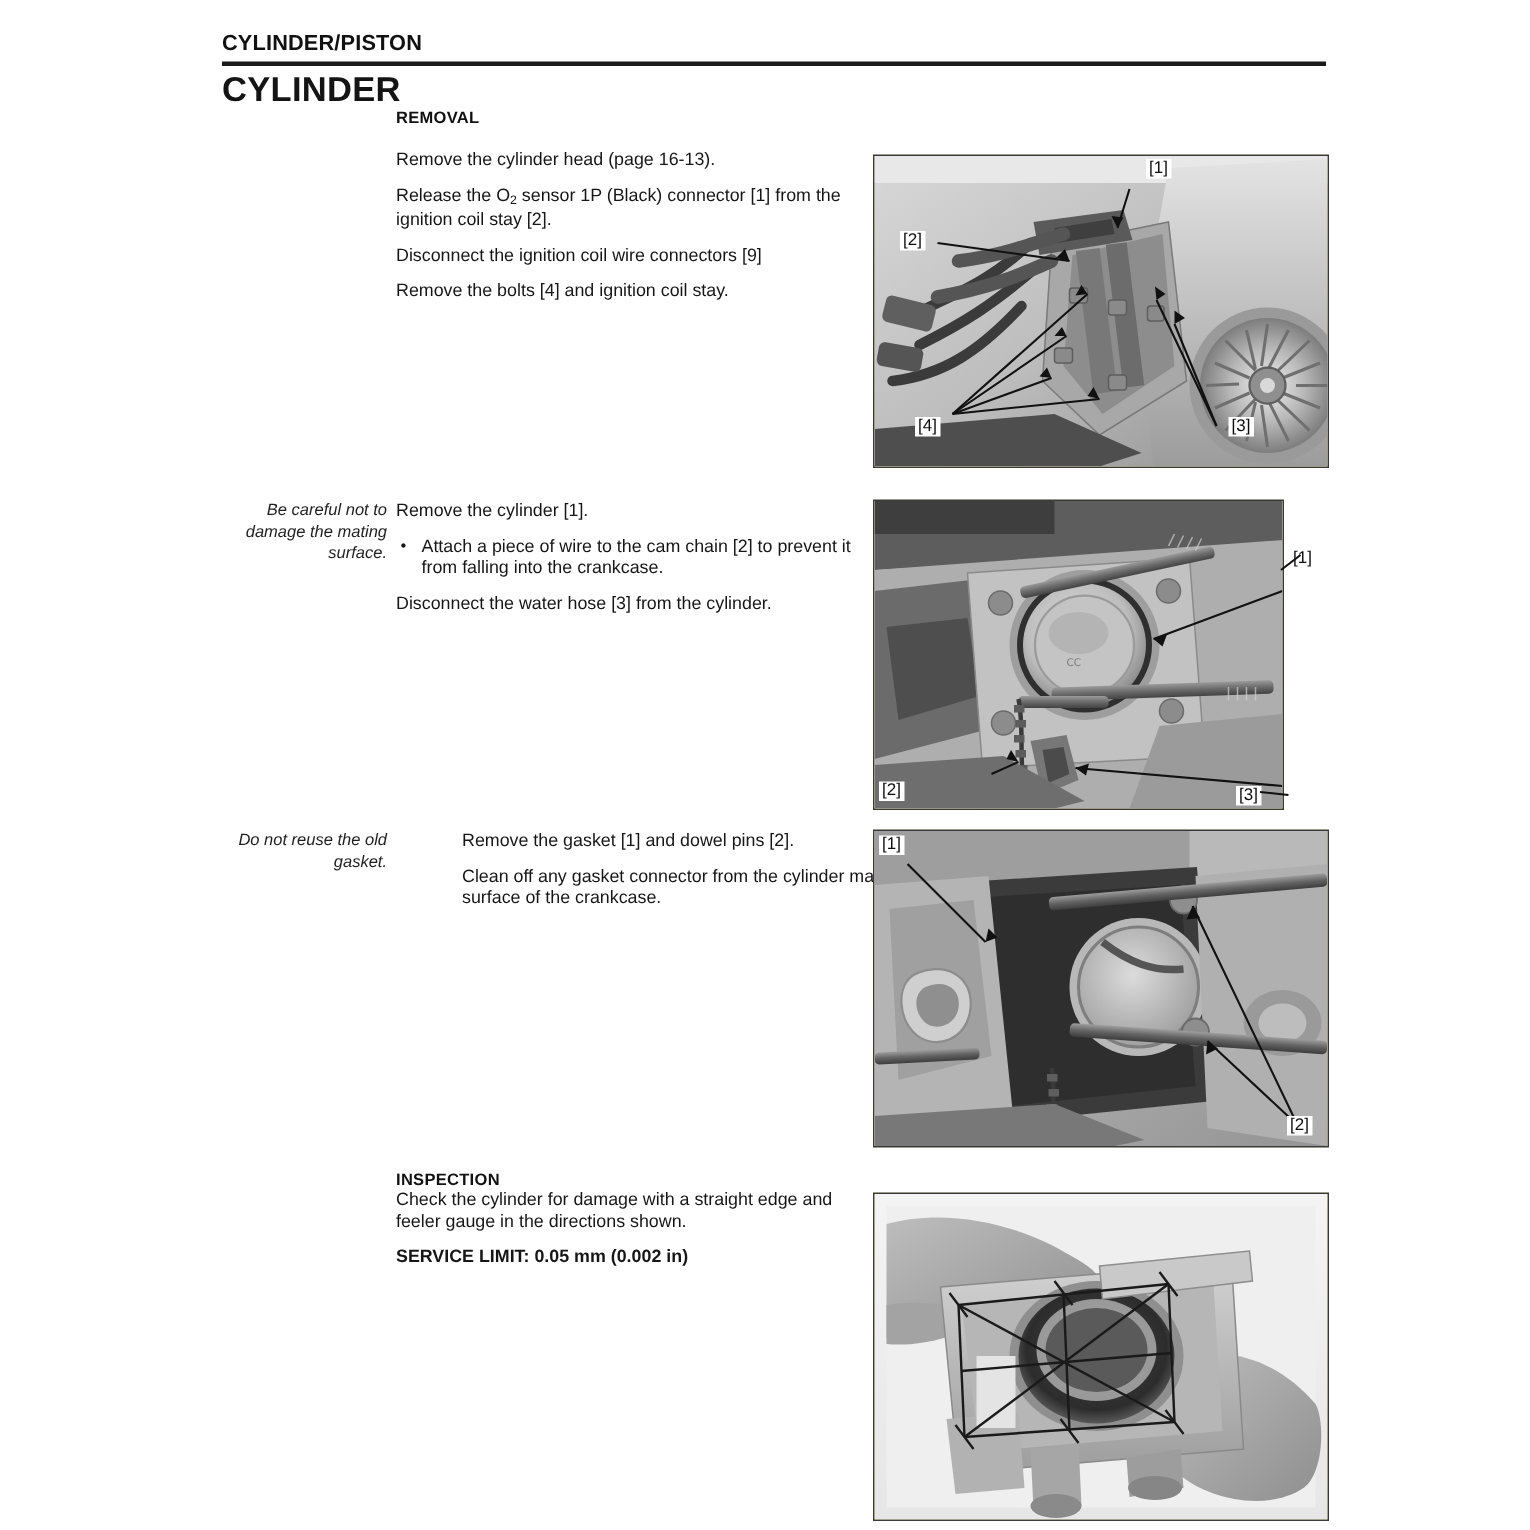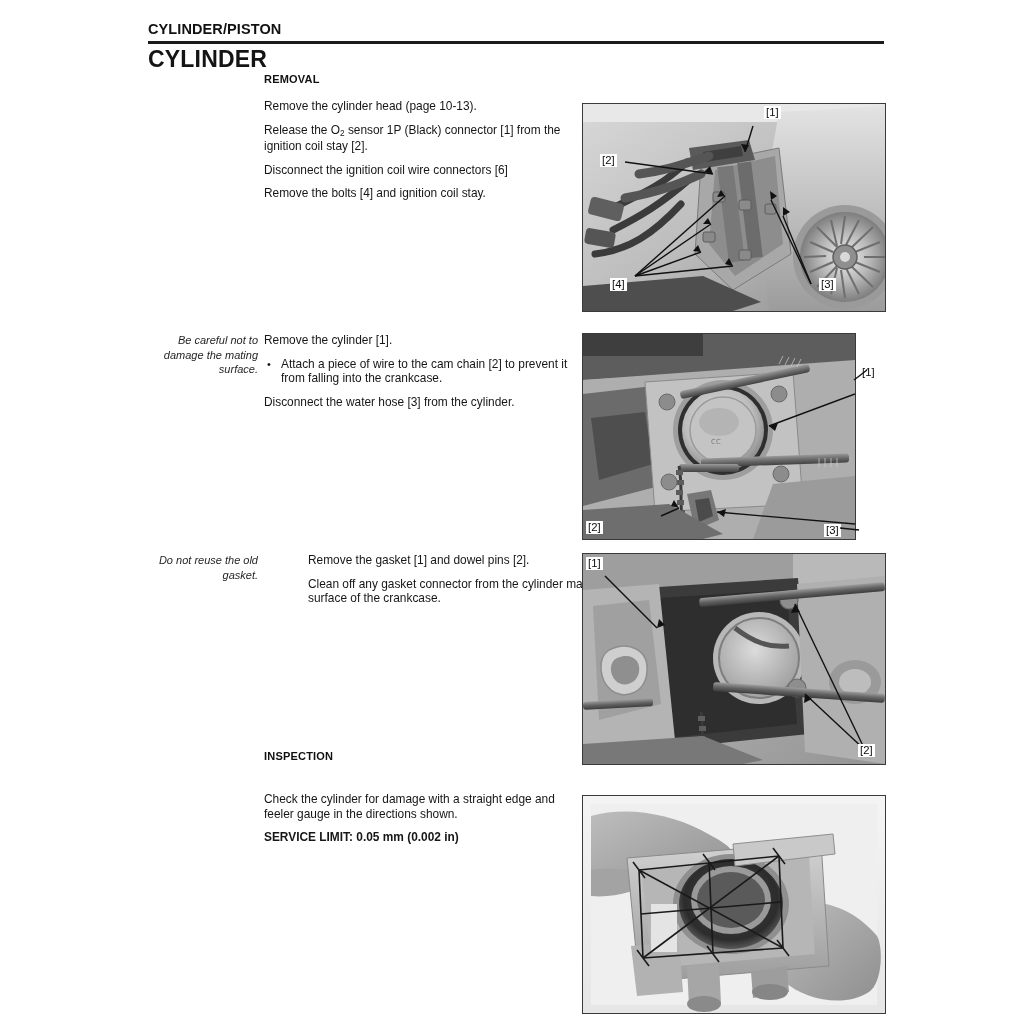--- a/index.html
+++ b/index.html
@@ -101,23 +101,23 @@
 
 <div class="page">
 
   <div class="running-head">CYLINDER/PISTON</div>
   <div class="head-rule"></div>
   <div class="chapter-title">CYLINDER</div>
 
   <div class="section-head" style="top:73px;">REMOVAL</div>
 
   <div class="body-col" style="top:99px;">
-    <p>Remove the cylinder head (page 10-13).</p>
+    <p>Remove the cylinder head (page 16-13).</p>
     <p><span>Release the O</span><sub>2</sub><span> sensor 1P (Black) connector [1] from the ignition coil stay [2].</span></p>
-    <p>Disconnect the ignition coil wire connectors [6]</p>
+    <p>Disconnect the ignition coil wire connectors [9]</p>
     <p>Remove the bolts [4] and ignition coil stay.</p>
   </div>
 
   <div class="photo" style="left:582px;top:103px;width:302px;height:207px;">
     <svg viewBox="0 0 302 207" preserveAspectRatio="none">
       <defs>
         <linearGradient id="g1bg" x1="0" y1="0" x2="1" y2="1">
           <stop offset="0" stop-color="#d8d8d8"></stop>
             <stop offset="0.5" stop-color="#bdbdbd"></stop>
             <stop offset="1" stop-color="#8e8e8e"></stop>
@@ -413,21 +413,21 @@
       <g fill="#111">
         <path d="M74 74 l2 -9 l6 6 z"></path>
         <path d="M212 50 l5 8 l-9 1 z"></path>
         <path d="M222 140 l7 5 l-8 4 z"></path>
       </g>
     </svg>
   </div>
   <div class="callout on-photo" style="left:586px;top:557px;">[1]</div>
   <div class="callout on-photo" style="left:858px;top:744px;">[2]</div>
 
-  <div class="section-head" style="top:750px;">INSPECTION</div>
+  <div class="section-head" style="top:781px;">INSPECTION</div>
 
   <div class="body-col" style="top:792px;">
     <p>Check the cylinder for damage with a straight edge and feeler gauge in the directions shown.</p>
     <p class="spec">SERVICE LIMIT: 0.05 mm (0.002 in)</p>
   </div>
 
   <div class="photo" style="left:582px;top:795px;width:302px;height:217px;">
     <svg viewBox="0 0 302 217" preserveAspectRatio="none">
       <defs>
         <linearGradient id="g4bg" x1="0" y1="0" x2="0" y2="1">

